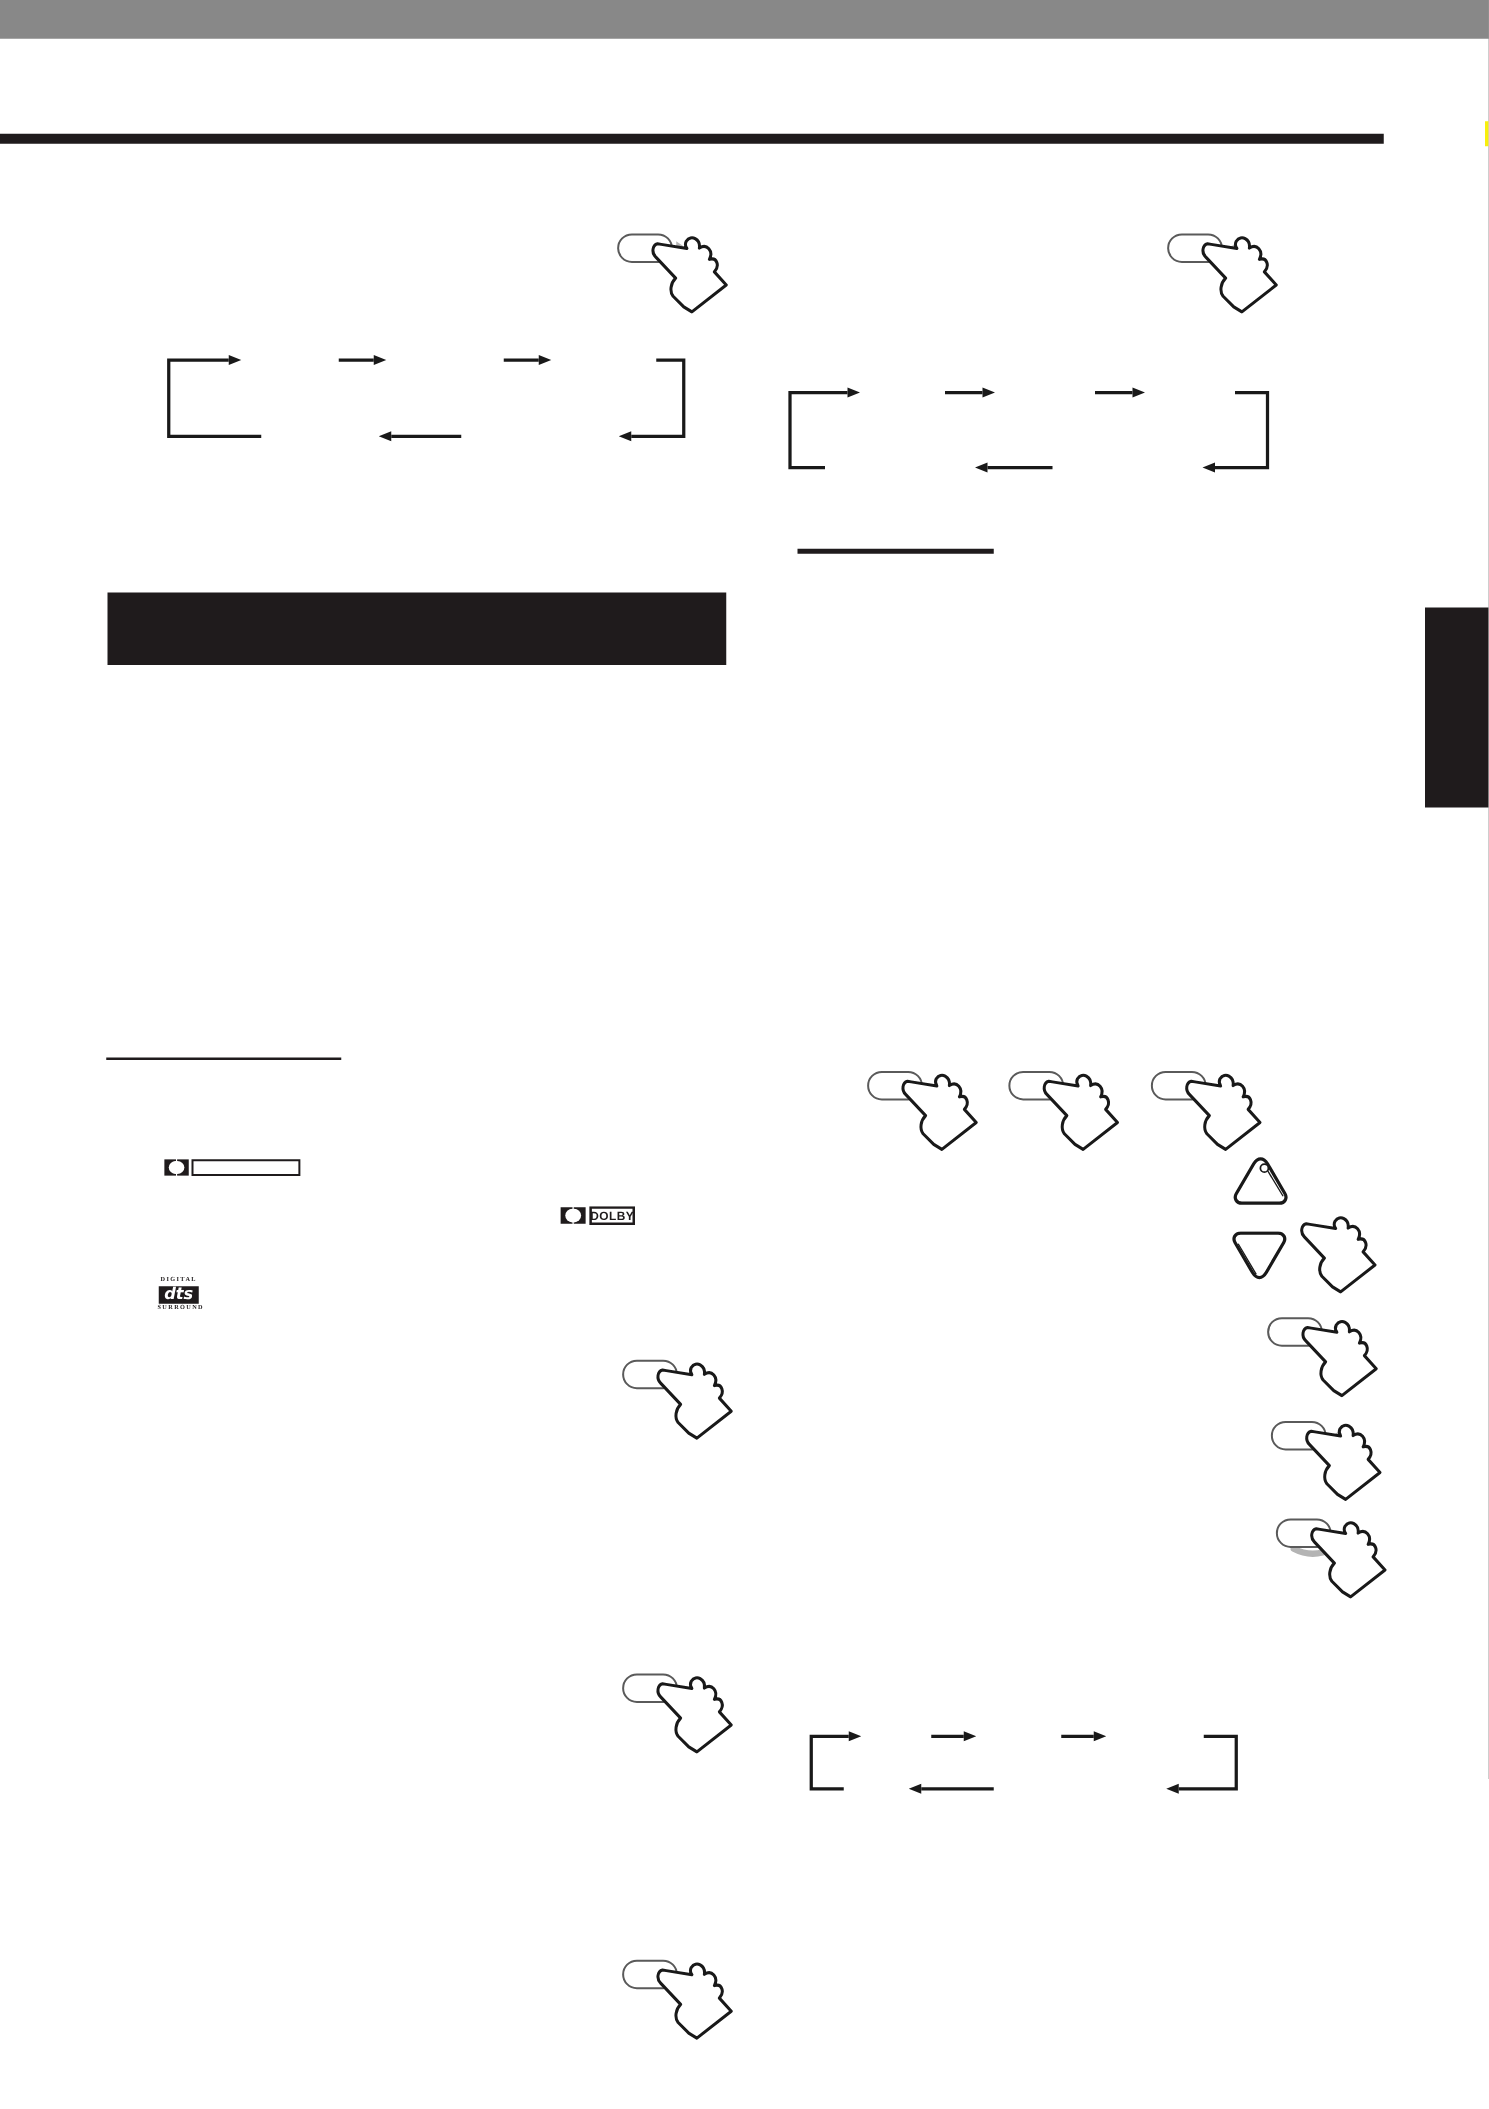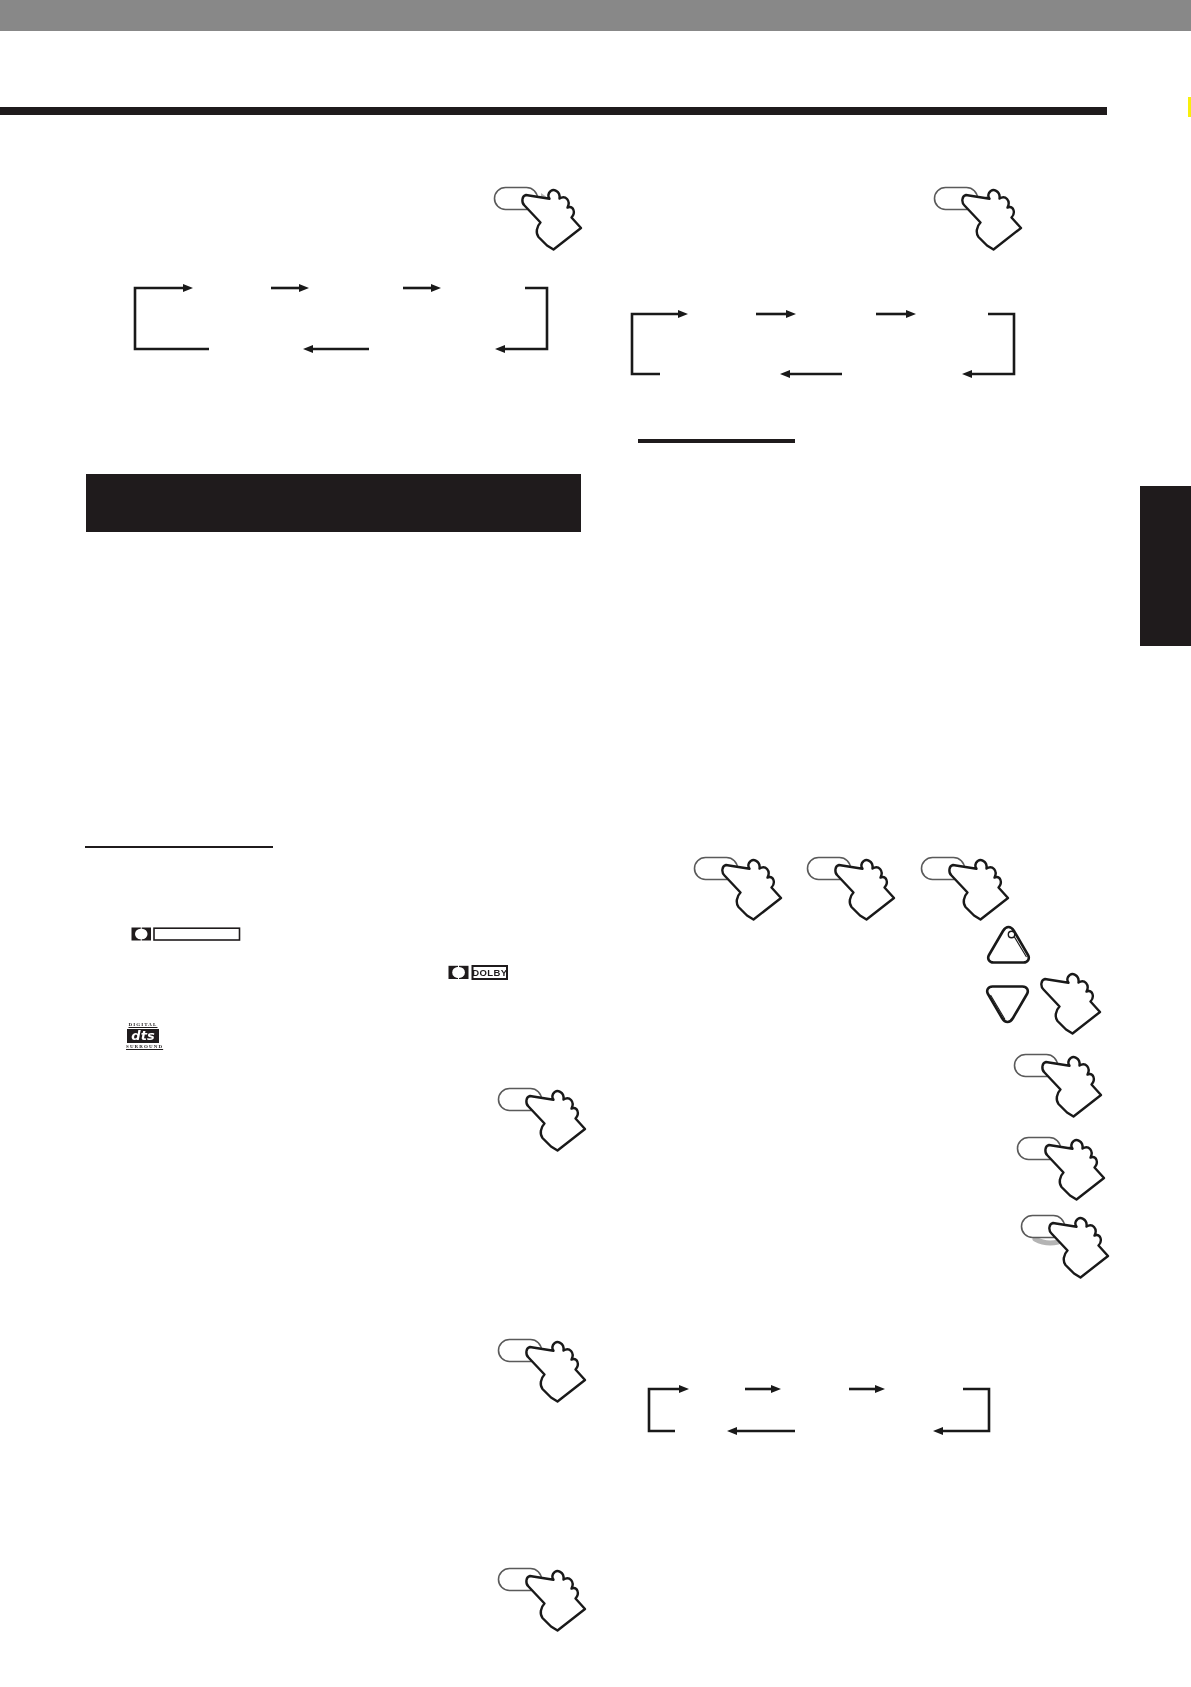--- a/index.html
+++ b/index.html
@@ -16,21 +16,21 @@
   .fl{stroke:#191919;stroke-width:2.6;fill:none;}
   .ah{fill:#191919;stroke:none;}
   
   .tri{fill:#fff;stroke:#191919;stroke-width:2.6;stroke-linejoin:round;}
   .tri-inner{fill:none;stroke:#191919;stroke-width:1.1;}
   
   .ddbox{fill:#1f1b1c;}
   .ddcut{fill:#ffffff;}
   .lgbox{fill:none;stroke:#1f1b1c;}
   .dolbytext{font-family:"Liberation Sans",sans-serif;font-weight:bold;font-size:9.5px;letter-spacing:.4px;fill:#1f1b1c;}
-  #dts-logo{width:34px;text-align:center;color:#1f1b1c;text-decoration:underline;}
+  #dts-logo{width:34px;text-align:center;color:#1f1b1c;}
   #dts-top,#dts-bottom{font-size:5px;font-weight:bold;letter-spacing:1.1px;line-height:6px;
       font-family:"Liberation Serif",serif;white-space:nowrap;}
   #dts-mid{width:32px;height:14px;margin:1px auto;background:#1f1b1c;color:#fff;
       font-family:"DejaVu Sans",sans-serif;font-weight:bold;font-style:italic;
       font-size:13px;line-height:13px;text-align:center;}
   #note-square{width:16px;height:15px;background:#1f1b1c;}
 </style>
 </head>
 <body>
 

